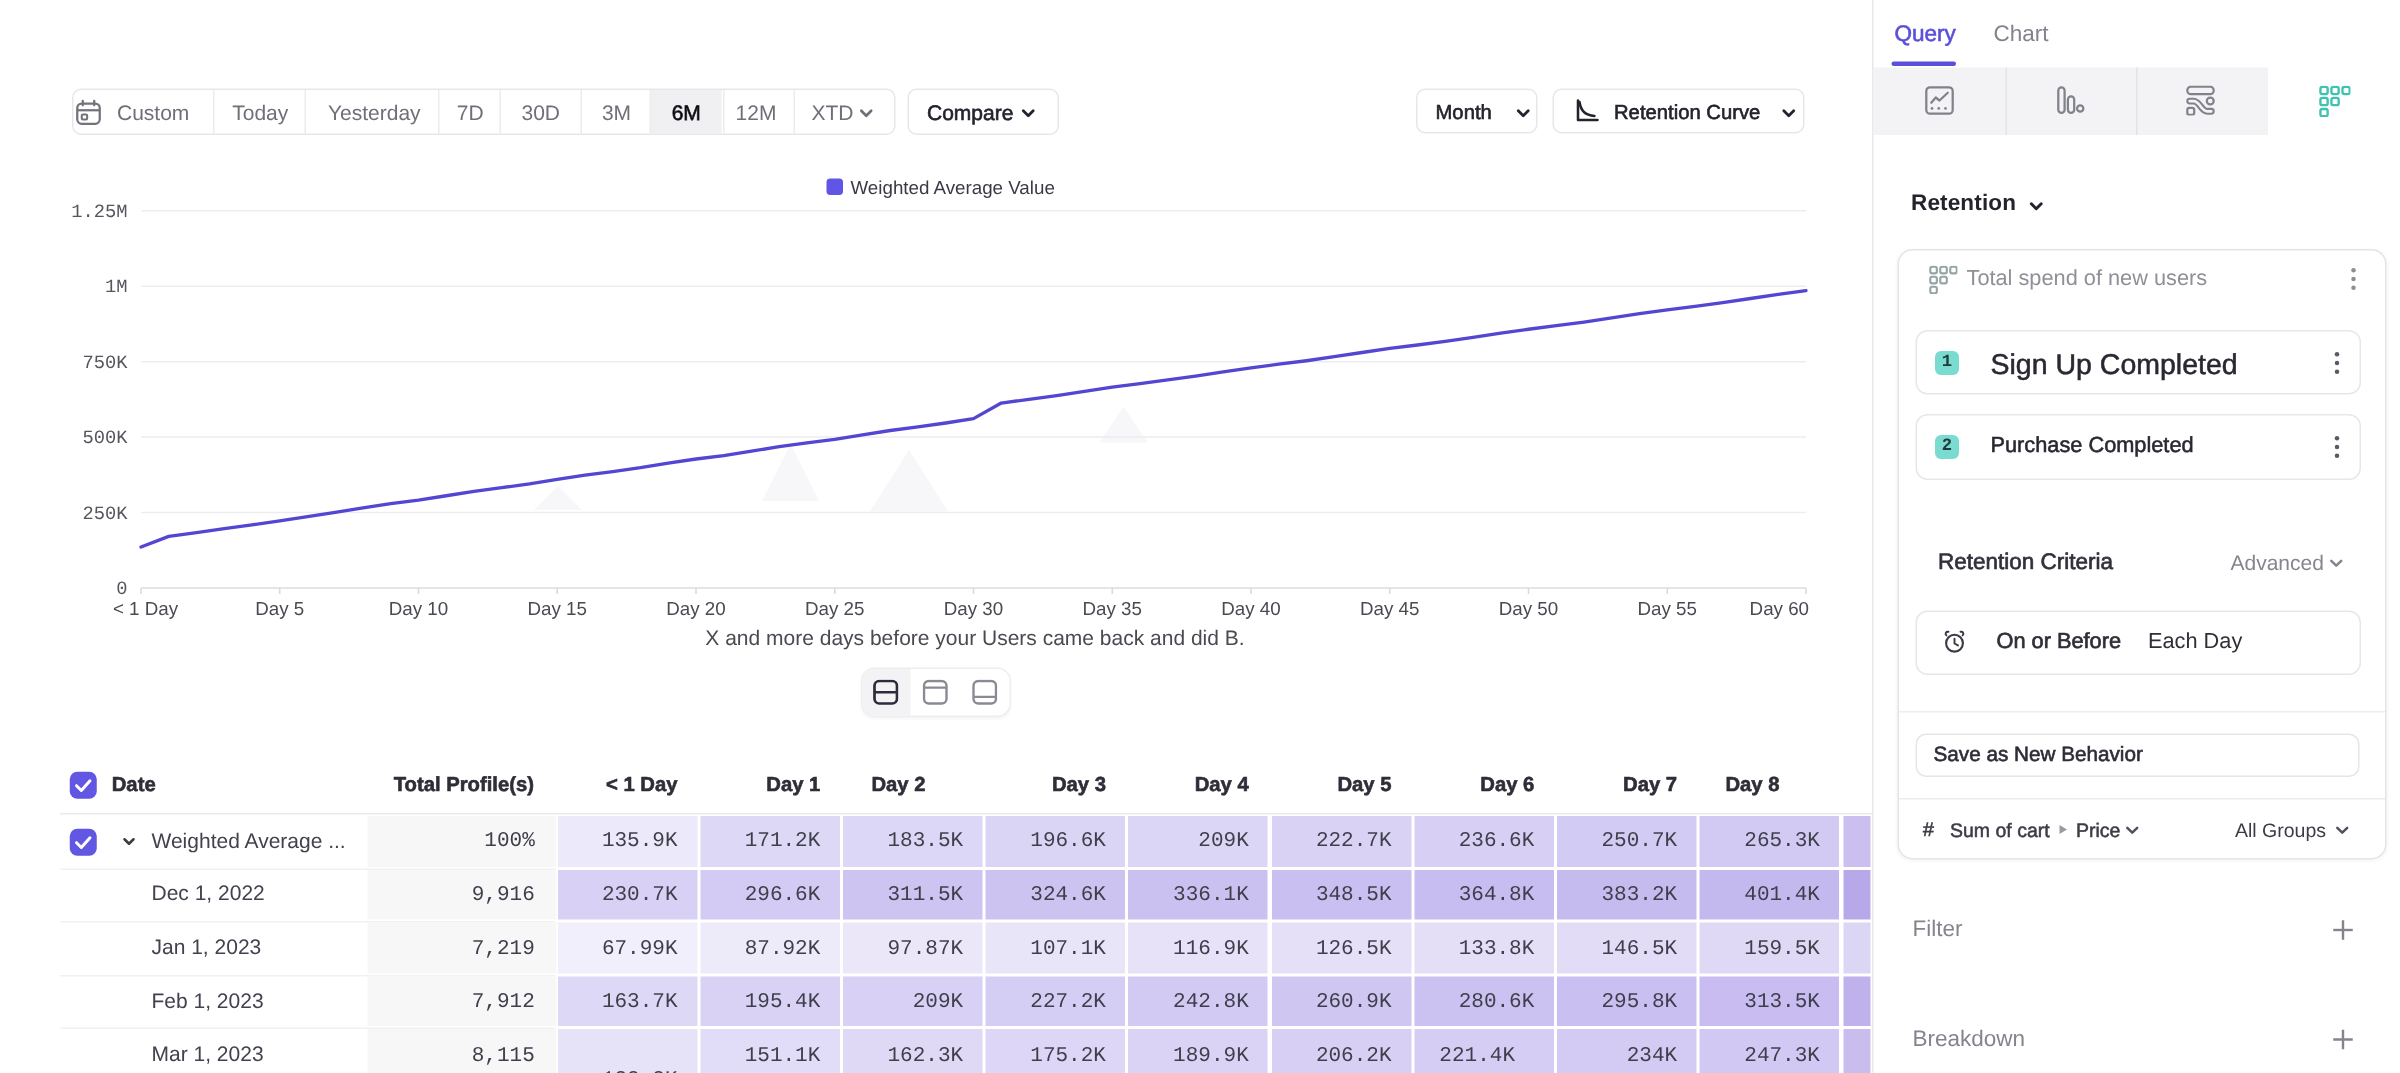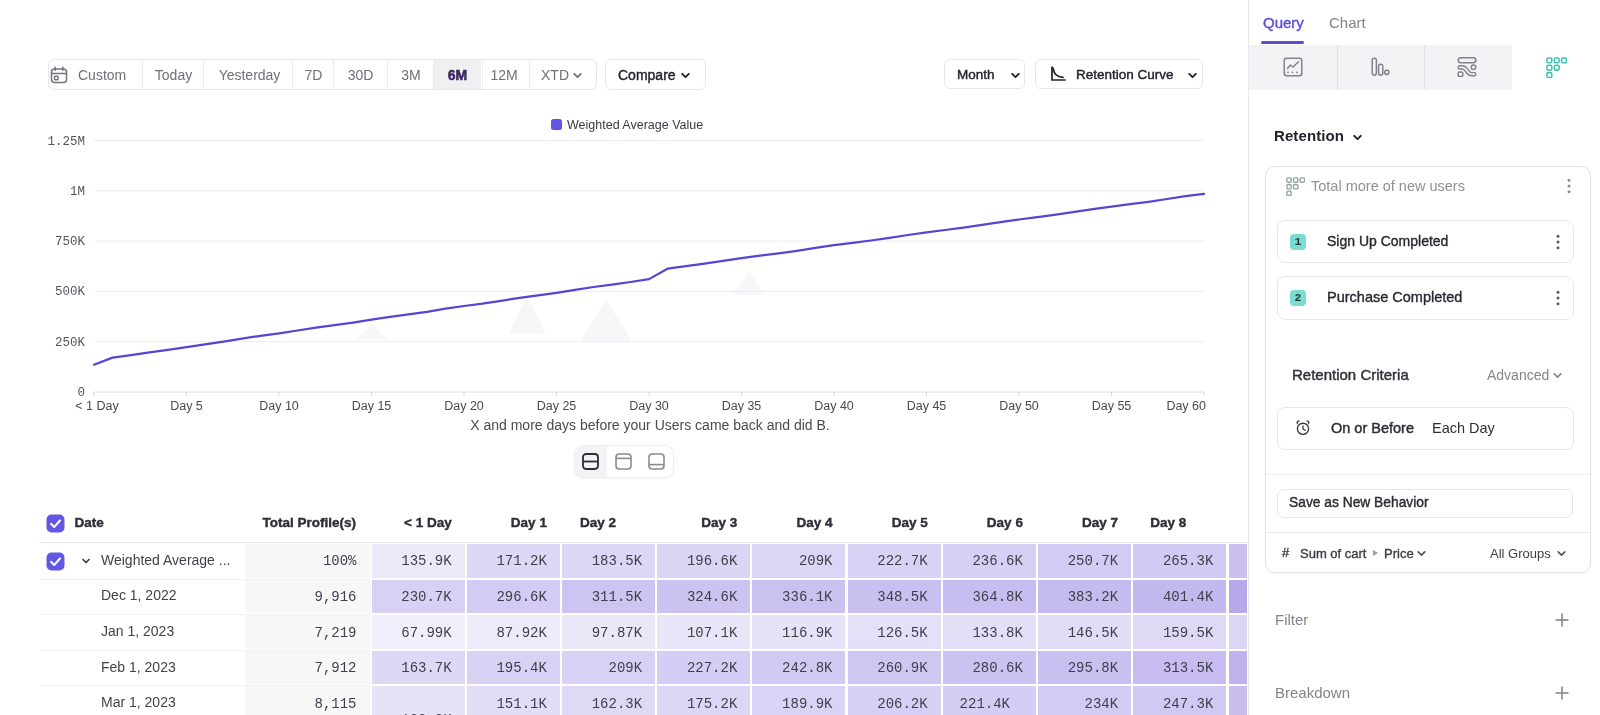--- a/index.html
+++ b/index.html
@@ -1,18 +1,18 @@
 <!DOCTYPE html>
 <html><head><meta charset="utf-8">
 <style>
 *{margin:0;padding:0;box-sizing:border-box}
 html,body{width:1600px;height:715px;overflow:hidden;background:#fff;
  font-family:"Liberation Sans",sans-serif;-webkit-font-smoothing:antialiased}
 .tbi{position:absolute;font-size:14px;color:#6f6f79}
-.tbia{position:absolute;font-size:14px;font-weight:700;-webkit-text-stroke:0.5px #26262f;color:#4c1d95}
+.tbia{position:absolute;font-size:14px;font-weight:400;-webkit-text-stroke:0.5px #26262f;color:#000000}
 .btnt{position:absolute;font-size:14px;font-weight:400;-webkit-text-stroke:0.4px #23232e;color:#23232e}
 .btnts{position:absolute;font-size:13.5px;font-weight:400;-webkit-text-stroke:0.4px #23232e;color:#23232e}
 .th{position:absolute;font-size:13.5px;font-weight:700;-webkit-text-stroke:0.4px #2e2e38;color:#2e2e38}
 .dt{position:absolute;font-size:14px;color:#42424e;white-space:nowrap}
 .num{position:absolute;font-family:"Liberation Mono",monospace;font-size:14px;color:#3f3f4c;text-align:right;white-space:nowrap}
 .qt{position:absolute;font-size:15px;font-weight:400;-webkit-text-stroke:0.4px #5b4fd9;color:#5b4fd9}
 .ct{position:absolute;font-size:15px;color:#83838d}
 .rh{position:absolute;font-size:15px;font-weight:700;color:#23232d;letter-spacing:0.1px}
 </style></head>
 <body>
@@ -128,21 +128,21 @@
   </svg>
 <div style="position:absolute;left:40px;top:542px;width:1209px;height:1px;background:#e9e9ee"></div>
 <svg style="position:absolute;left:45.5px;top:514px" width="19" height="19" viewBox="0 0 19 19">
     <rect x="0.5" y="0.5" width="18" height="18" rx="5" fill="#6157e2"></rect>
     <polyline points="5,9.8 8.2,13 14,6.5" fill="none" stroke="#fff" stroke-width="2" stroke-linecap="round" stroke-linejoin="round"></polyline>
   </svg>
 <div class="th" style="left:74.5px;top:515px">Date</div>
 <div class="th" style="left:245px;top:515px;width:111px;text-align:right">Total Profile(s)</div>
 <div class="th" style="left:361.7px;top:515px;width:90px;text-align:right">&lt; 1 Day</div>
 <div class="th" style="left:456.9px;top:515px;width:90px;text-align:right">Day 1</div>
-<div class="th" style="left:580px;top:515px;width:90px;text-align:left">Day 2</div>
+<div class="th" style="left:554px;top:515px;width:90px;text-align:center">Day 2</div>
 <div class="th" style="left:647.3px;top:515px;width:90px;text-align:right">Day 3</div>
 <div class="th" style="left:742.5px;top:515px;width:90px;text-align:right">Day 4</div>
 <div class="th" style="left:837.7px;top:515px;width:90px;text-align:right">Day 5</div>
 <div class="th" style="left:932.9px;top:515px;width:90px;text-align:right">Day 6</div>
 <div class="th" style="left:1028.1px;top:515px;width:90px;text-align:right">Day 7</div>
 <div class="th" style="left:1123.3px;top:515px;width:90px;text-align:center">Day 8</div>
 <div style="position:absolute;left:245px;top:544.0px;width:125.5px;height:33.6px;background:#f7f7f8"></div>
 <div style="position:absolute;left:40px;top:578.6px;width:330px;height:1px;background:#f1f1f4"></div>
 <svg style="position:absolute;left:45.5px;top:551.5px" width="19" height="19" viewBox="0 0 19 19">
     <rect x="0.5" y="0.5" width="18" height="18" rx="5" fill="#6157e2"></rect>
@@ -304,29 +304,29 @@
   </svg>
 <div style="position:absolute;left:1265px;top:166px;width:326px;height:407px;border:1px solid #e4e4e9;border-radius:10px;background:#fff;box-sizing:border-box;box-shadow:0 1px 3px rgba(40,40,60,0.05)"></div>
 <svg style="position:absolute;left:1286px;top:177px" width="19" height="19" viewBox="0 0 20 20">
     <rect x="0.9" y="0.9" width="4.6" height="4.6" rx="1.3" fill="none" stroke="#94a5a3" stroke-width="1.5"></rect>
     <rect x="7.9" y="0.9" width="4.6" height="4.6" rx="1.3" fill="none" stroke="#94a5a3" stroke-width="1.5"></rect>
     <rect x="14.9" y="0.9" width="4.6" height="4.6" rx="1.3" fill="none" stroke="#94a5a3" stroke-width="1.5"></rect>
     <rect x="0.9" y="7.9" width="4.6" height="4.6" rx="1.3" fill="none" stroke="#94a5a3" stroke-width="1.5"></rect>
     <rect x="7.9" y="7.9" width="4.6" height="4.6" rx="1.3" fill="none" stroke="#94a5a3" stroke-width="1.5"></rect>
     <rect x="0.9" y="14.9" width="4.6" height="4.6" rx="1.3" fill="none" stroke="#94a5a3" stroke-width="1.5"></rect>
   </svg>
-<div style="position:absolute;left:1311px;top:178px;font-size:14.5px;color:#8f8f98">Total more of new users</div>
+<div style="position:absolute;left:1311px;top:178px;font-size:14.5px;color:#8f8f98">Total spend of new users</div>
 <svg style="position:absolute;left:1567px;top:178px" width="4" height="16" viewBox="0 0 4 16">
     <circle cx="2" cy="2.2" r="1.5" fill="#8d8d96"></circle>
     <circle cx="2" cy="8" r="1.5" fill="#8d8d96"></circle>
     <circle cx="2" cy="13.8" r="1.5" fill="#8d8d96"></circle>
   </svg>
 <div style="position:absolute;left:1277px;top:219.5px;width:297px;height:43.5px;border:1px solid #e7e7eb;border-radius:8px;background:#fff;box-sizing:border-box"></div>
 <div style="position:absolute;left:1290px;top:233.5px;width:16px;height:16px;border-radius:4px;background:#7adcd0;text-align:center;font-family:'Liberation Mono',monospace;font-weight:700;font-size:11.5px;line-height:16px;color:#1e3a3a">1</div>
-<div style="position:absolute;left:1327px;top:232.5px;font-size:14px;-webkit-text-stroke:0.35px #282832;color:#282832">Sign Up Completed</div>
+<div style="position:absolute;left:1327px;top:232.5px;font-size:19px;-webkit-text-stroke:0.35px #282832;color:#282832">Sign Up Completed</div>
 <svg style="position:absolute;left:1556px;top:233.5px" width="4" height="16" viewBox="0 0 4 16">
     <circle cx="2" cy="2.2" r="1.5" fill="#5a5a64"></circle>
     <circle cx="2" cy="8" r="1.5" fill="#5a5a64"></circle>
     <circle cx="2" cy="13.8" r="1.5" fill="#5a5a64"></circle>
   </svg>
 <div style="position:absolute;left:1277px;top:276px;width:297px;height:43.5px;border:1px solid #e7e7eb;border-radius:8px;background:#fff;box-sizing:border-box"></div>
 <div style="position:absolute;left:1290px;top:290px;width:16px;height:16px;border-radius:4px;background:#7adcd0;text-align:center;font-family:'Liberation Mono',monospace;font-weight:700;font-size:11.5px;line-height:16px;color:#1e3a3a">2</div>
 <div style="position:absolute;left:1327px;top:289px;font-size:14.5px;-webkit-text-stroke:0.35px #282832;color:#282832">Purchase Completed</div>
 <svg style="position:absolute;left:1556px;top:290px" width="4" height="16" viewBox="0 0 4 16">
     <circle cx="2" cy="2.2" r="1.5" fill="#5a5a64"></circle>

